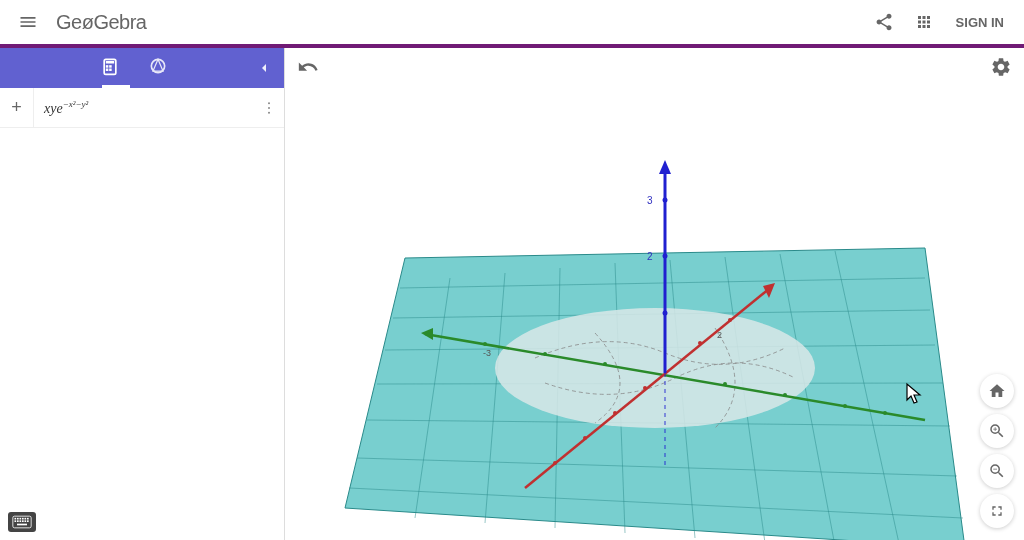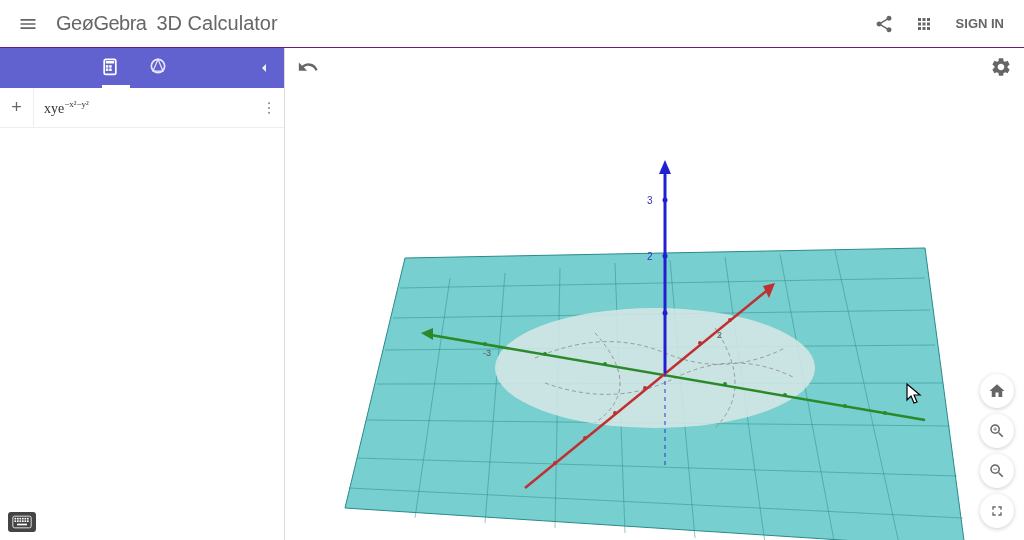--- a/index.html
+++ b/index.html
@@ -1,34 +1,34 @@
 <!DOCTYPE html>
 <html><head>
 <meta charset="utf-8">
 <style>
   * { box-sizing: border-box; margin: 0; padding: 0; }
   body { font-family: Arial, Helvetica, sans-serif; width: 1024px; height: 540px; overflow: hidden; background: #fff; position: relative; }
-  .header { height: 48px; display: flex; align-items: center; padding: 0 8px; border-bottom: 1px solid #701a75; }
+  .header { height: 48px; display: flex; align-items: center; padding: 0 8px; border-bottom: 4px solid #701a75; }
   .hamburger { width: 40px; height: 40px; display: flex; align-items: center; justify-content: center; cursor: pointer; color: #666; }
   .logo { font-size: 20px; color: #666; margin-left: 8px; letter-spacing: -0.5px; }
   .page-title { font-size: 20px; color: #666; margin-left: 10px; font-weight: 400; }
   .header-spacer { flex: 1; }
   .header-icon { width: 40px; height: 40px; display: flex; align-items: center; justify-content: center; cursor: pointer; color: #666; }
   .signin { font-size: 13px; color: #666; padding: 0 12px; cursor: pointer; font-weight: 700; }
   .main { display: flex; height: 492px; }
   .sidebar { width: 285px; display: flex; flex-direction: column; border-right: 1px solid #ddd; background:#fff; }
   .tabs { height: 40px; background: #6161d0; display: flex; align-items: center; position: relative; }
   .tab-icons { display: flex; align-items: center; margin-left: 100px; gap: 28px; }
   .tab-icon { color: #fff; opacity: 0.85; cursor: pointer; position: relative; }
   .tab-icon.active { opacity: 1; }
   .tab-underline { position: absolute; bottom: 0; left: 102px; width: 28px; height: 3px; background: #fff; }
   .collapse-btn { position: absolute; right: 8px; top: 8px; width: 24px; height: 24px; display:flex; align-items:center; justify-content:center; color:#fff; cursor:pointer; opacity:0.9; }
   .input-row { height: 40px; display: flex; align-items: center; border-bottom: 1px solid #eee; background:#fff; }
   .add-btn { width: 34px; height: 40px; display:flex; align-items:center; justify-content:center; border-right: 1px solid #eee; color: #666; cursor:pointer; font-size:18px; }
-  .formula { flex:1; padding: 0 10px; font-size: 14px; font-family: 'Times New Roman', serif; color:#333; }
+  .formula { flex:1; padding: 0 10px; font-size: 14px; font-family: 'Times New Roman', serif; color:#333;font-style:italic; }
   .formula sup { font-size: 9px; vertical-align: super; }
   .row-menu { width: 30px; height:40px; display:flex; align-items:center; justify-content:center; cursor:pointer; color:#888;}
   .canvas-area { flex:1; position: relative; background:#fff; }
   .undo-btn { position:absolute; top:8px; left:12px; cursor:pointer; color:#666; }
   .settings-btn { position:absolute; top:8px; right:12px; cursor:pointer; color:#666; }
   .graph { position:absolute; top:40px; left:0; right:0; bottom:0; }
   .view-buttons { position:absolute; right:10px; bottom:12px; display:flex; flex-direction:column; gap:6px; }
   .view-btn { width:34px; height:34px; border-radius:50%; background:#fff; box-shadow:0 1px 4px rgba(0,0,0,0.2); display:flex; align-items:center; justify-content:center; cursor:pointer; color:#666; font-size:16px; }
   .keyboard-btn { position:absolute; left:8px; bottom:8px; width:28px; height:20px; background:#444; border-radius:3px; display:flex; align-items:center; justify-content:center; cursor:pointer; }
   .cursor-overlay { position:absolute; left:620px; top:334px; pointer-events:none; }
@@ -38,21 +38,20 @@
 </head>
 <body>
 
 <div class="header">
   <div class="hamburger">
     <svg width="20" height="20" viewBox="0 0 24 24">
         <path fill="currentColor" d="M3 6h18v2H3V6m0 5h18v2H3v-2m0 5h18v2H3v-2"></path>
       </svg>
   </div>
   <div class="logo">GeøGebra</div>
-  <div class="page-title">3D Calculator</div>
   <div class="header-spacer"></div>
   <div class="header-icon">
     <svg width="20" height="20" viewBox="0 0 24 24">
         <path fill="currentColor" d="M18 16c-.8 0-1.5.3-2 .8l-7-4.1c.1-.2.1-.5.1-.7s0-.5-.1-.7l7-4.1c.5.5 1.2.8 2 .8 1.7 0 3-1.3 3-3s-1.3-3-3-3-3 1.3-3 3c0 .2 0 .5.1.7l-7 4.1c-.5-.5-1.2-.8-2-.8-1.7 0-3 1.3-3 3s1.3 3 3 3c.8 0 1.5-.3 2-.8l7 4.1c-.1.2-.1.5-.1.7 0 1.7 1.3 3 3 3s3-1.3 3-3-1.3-3-3-3z"></path>
       </svg>
   </div>
   <div class="header-icon">
     <svg width="18" height="18" viewBox="0 0 24 24">
         <path fill="currentColor" d="M4 4h4v4H4V4m6 0h4v4h-4V4m6 0h4v4h-4V4M4 10h4v4H4v-4m6 0h4v4h-4v-4m6 0h4v4h-4v-4M4 16h4v4H4v-4m6 0h4v4h-4v-4m6 0h4v4h-4v-4"></path>
       </svg>

